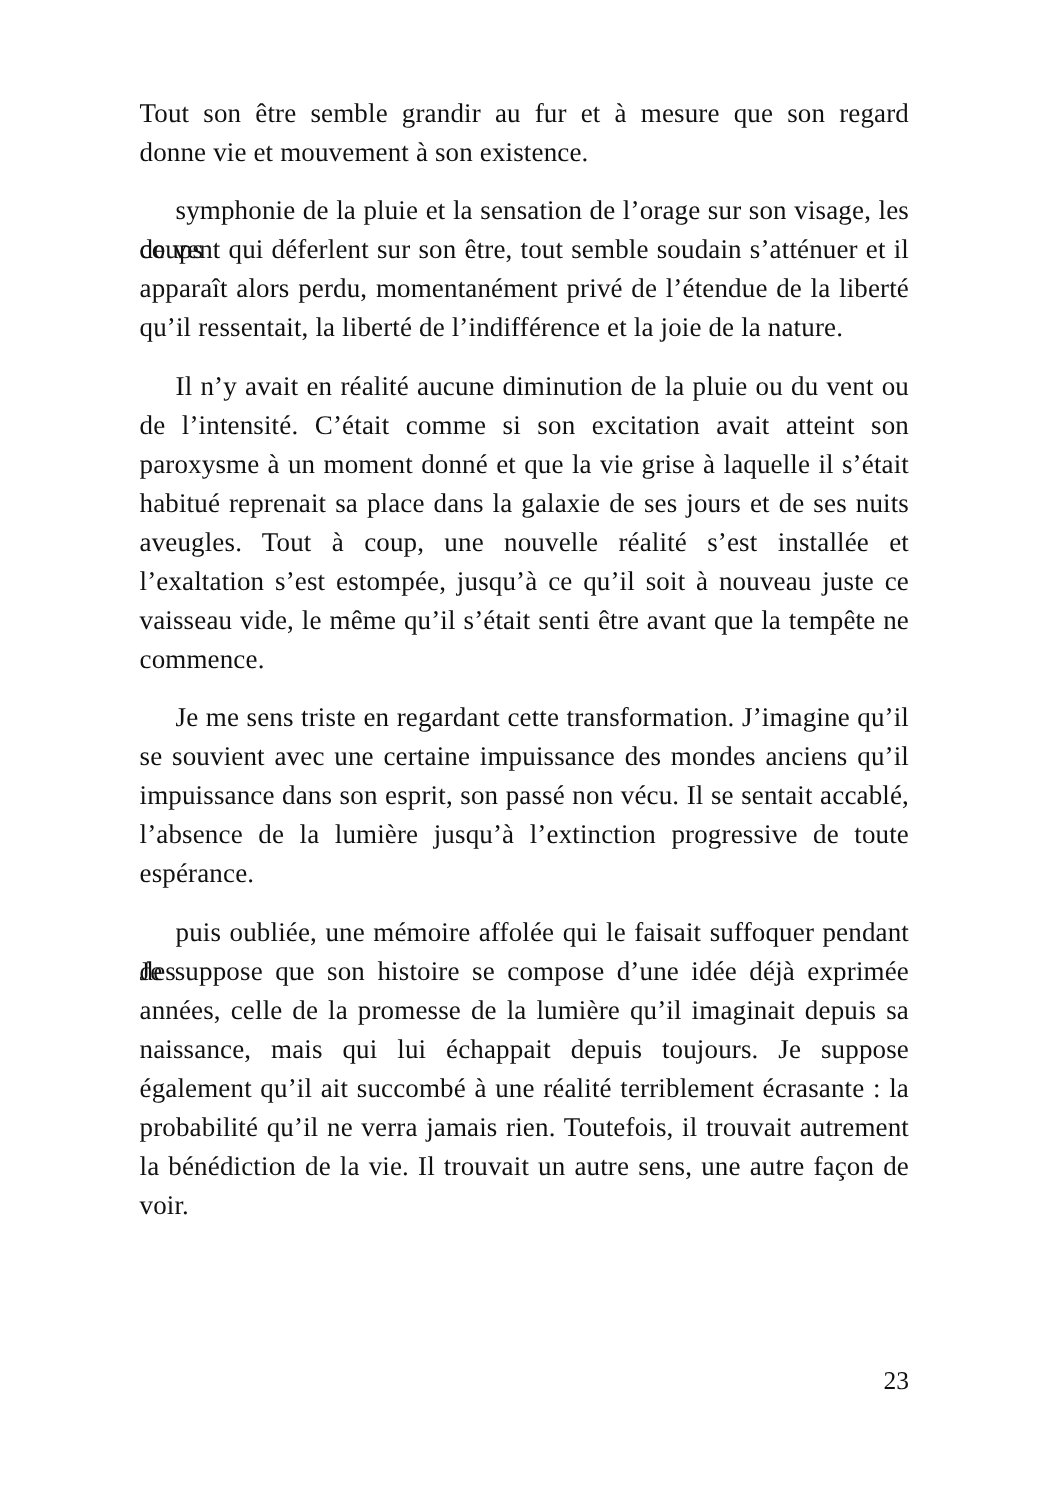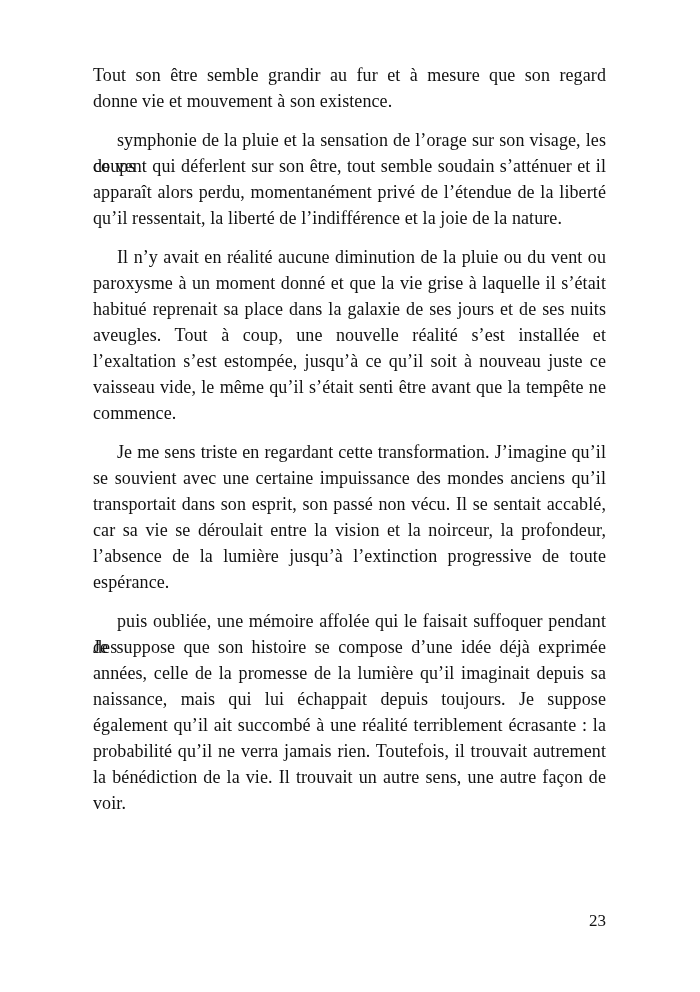--- a/index.html
+++ b/index.html
@@ -70,32 +70,32 @@
         <div class="line last">donne vie et mouvement à son existence.</div>
       </div>
       <div class="para indent">
         <div class="line">symphonie de la pluie et la sensation de l’orage sur son visage, les coups</div>
         <div class="line">de vent qui déferlent sur son être, tout semble soudain s’atténuer et il</div>
         <div class="line">apparaît alors perdu, momentanément privé de l’étendue de la liberté</div>
         <div class="line last">qu’il ressentait, la liberté de l’indifférence et la joie de la nature.</div>
       </div>
       <div class="para indent">
         <div class="line">Il n’y avait en réalité aucune diminution de la pluie ou du vent ou</div>
+        <div class="line">de l’intensité. C’était comme si son excitation avait atteint son</div>
         <div class="line">paroxysme à un moment donné et que la vie grise à laquelle il s’était</div>
         <div class="line">habitué reprenait sa place dans la galaxie de ses jours et de ses nuits</div>
         <div class="line">aveugles. Tout à coup, une nouvelle réalité s’est installée et</div>
         <div class="line">l’exaltation s’est estompée, jusqu’à ce qu’il soit à nouveau juste ce</div>
         <div class="line">vaisseau vide, le même qu’il s’était senti être avant que la tempête ne</div>
         <div class="line last">commence.</div>
       </div>
       <div class="para indent">
         <div class="line">Je me sens triste en regardant cette transformation. J’imagine qu’il</div>
         <div class="line">se souvient avec une certaine impuissance des mondes anciens qu’il</div>
-        <div class="line">transportait dans son esprit, son passé non vécu. Il se sentait accablé,</div>
-        <div class="line">car sa vie se déroulait entre la vision et la noirceur, la profondeur,</div>
+        <div class="line">impuissance dans son esprit, son passé non vécu. Il se sentait accablé,</div>
         <div class="line">l’absence de la lumière jusqu’à l’extinction progressive de toute</div>
         <div class="line last">espérance.</div>
       </div>
       <div class="para indent">
         <div class="line">puis oubliée, une mémoire affolée qui le faisait suffoquer pendant des</div>
         <div class="line">Je suppose que son histoire se compose d’une idée déjà exprimée</div>
         <div class="line">années, celle de la promesse de la lumière qu’il imaginait depuis sa</div>
         <div class="line">naissance, mais qui lui échappait depuis toujours. Je suppose</div>
         <div class="line">également qu’il ait succombé à une réalité terriblement écrasante : la</div>
         <div class="line">probabilité qu’il ne verra jamais rien. Toutefois, il trouvait autrement</div>

